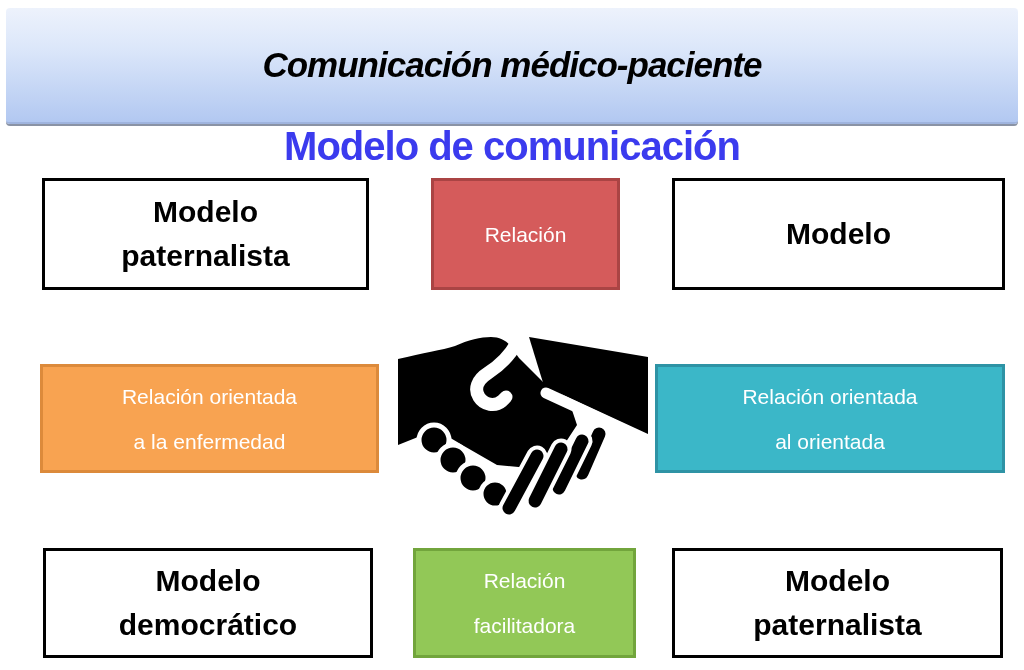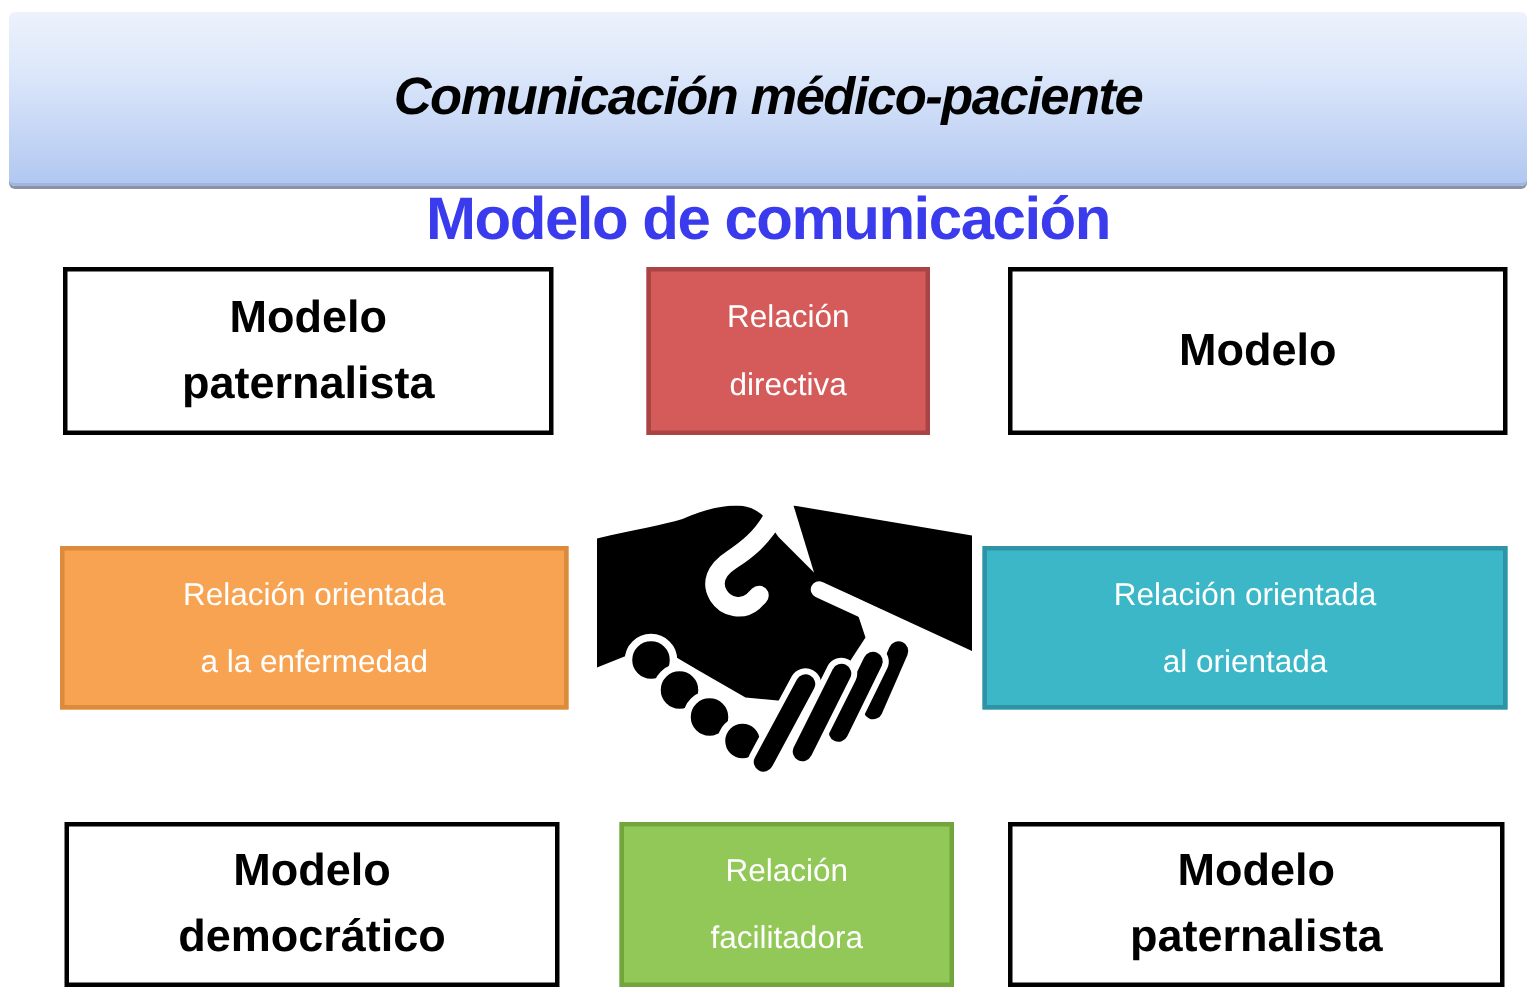--- a/index.html
+++ b/index.html
@@ -74,21 +74,20 @@
 
   <div class="subtitle">Modelo de comunicación</div>
 
   <div class="box model" id="box-autoritario">
     <span>Modelo</span>
     <span>paternalista</span>
   </div>
 
   <div class="box relation red" id="box-directiva">
     <span>Relación</span>
-    <span>directiva</span>
   </div>
 
   <div class="box model" id="box-paternalista">
     <span>Modelo</span>
   </div>
 
   <div class="box relation orange" id="box-enfermedad">
     <span>Relación orientada</span>
     <span>a la enfermedad</span>
   </div>

